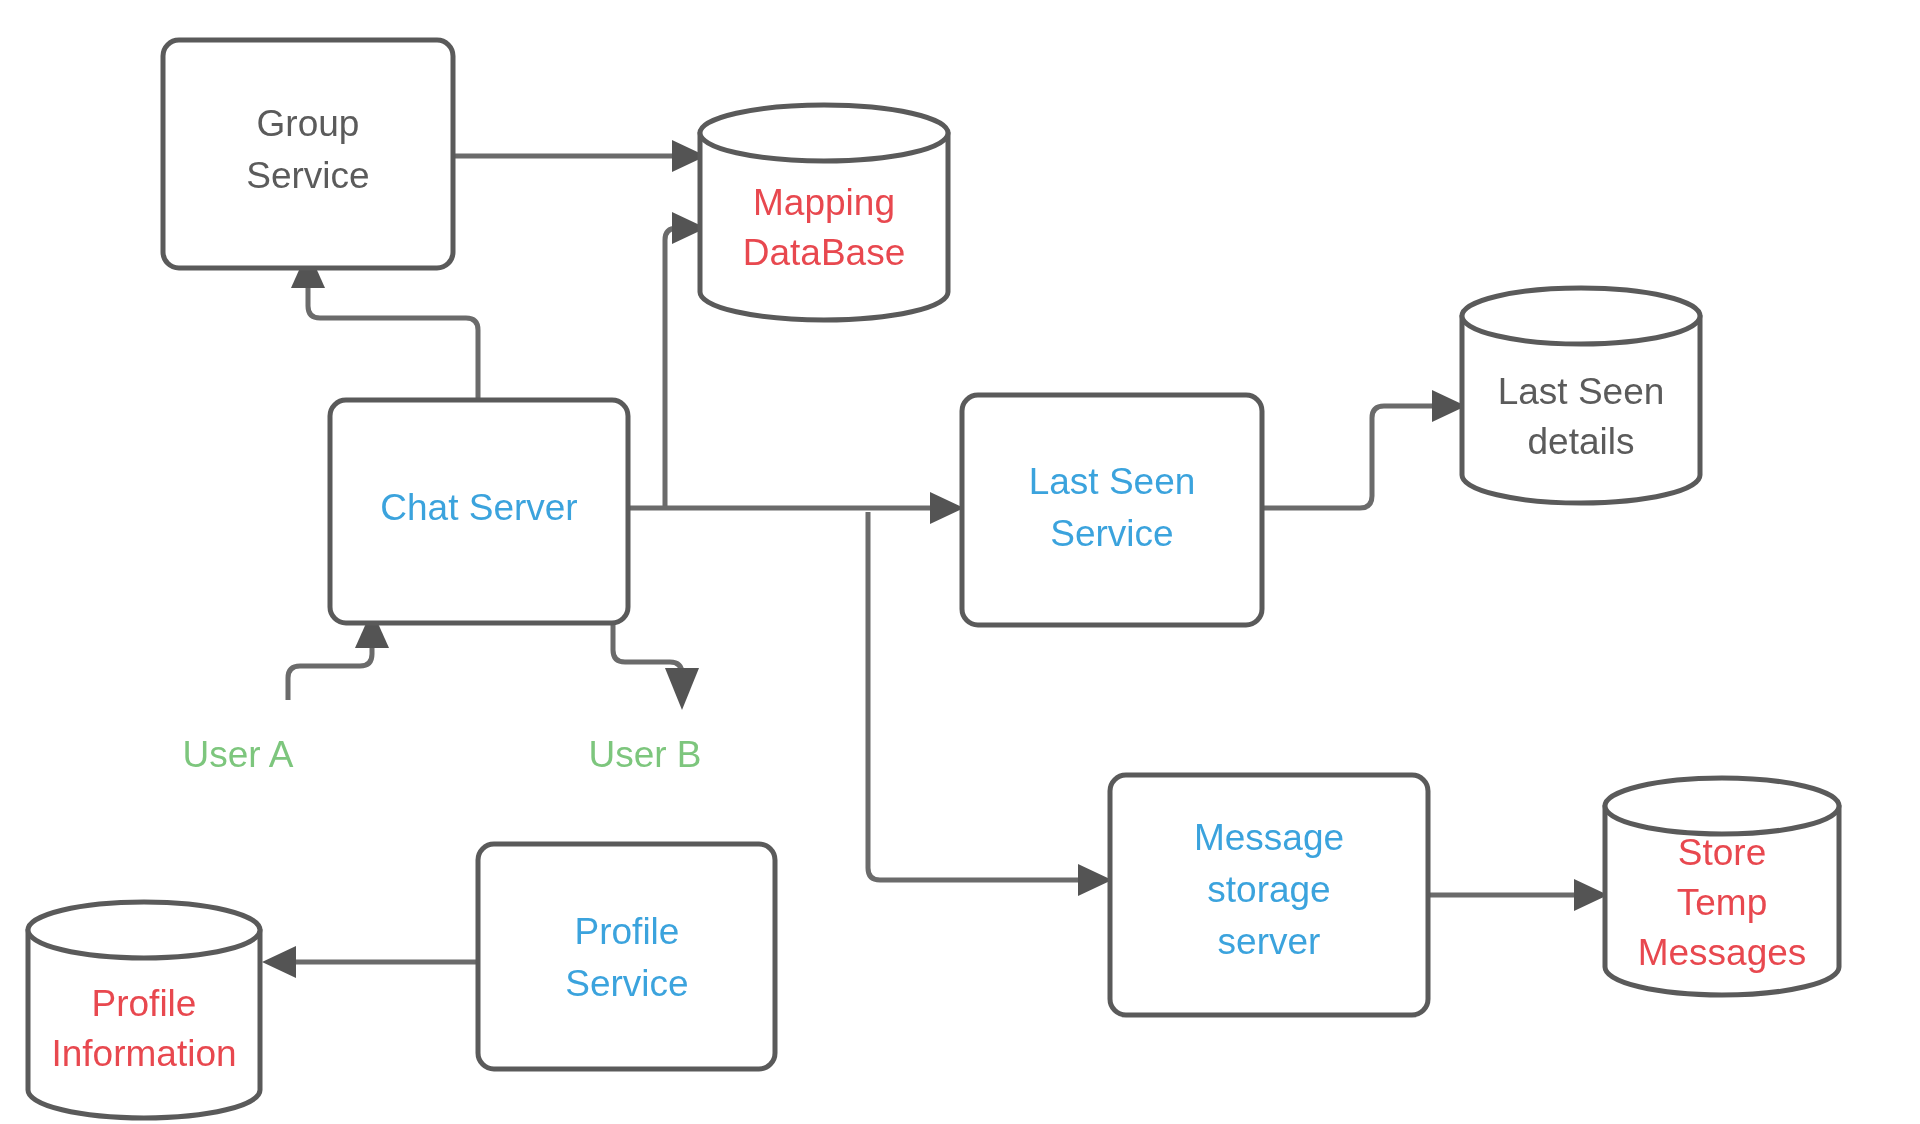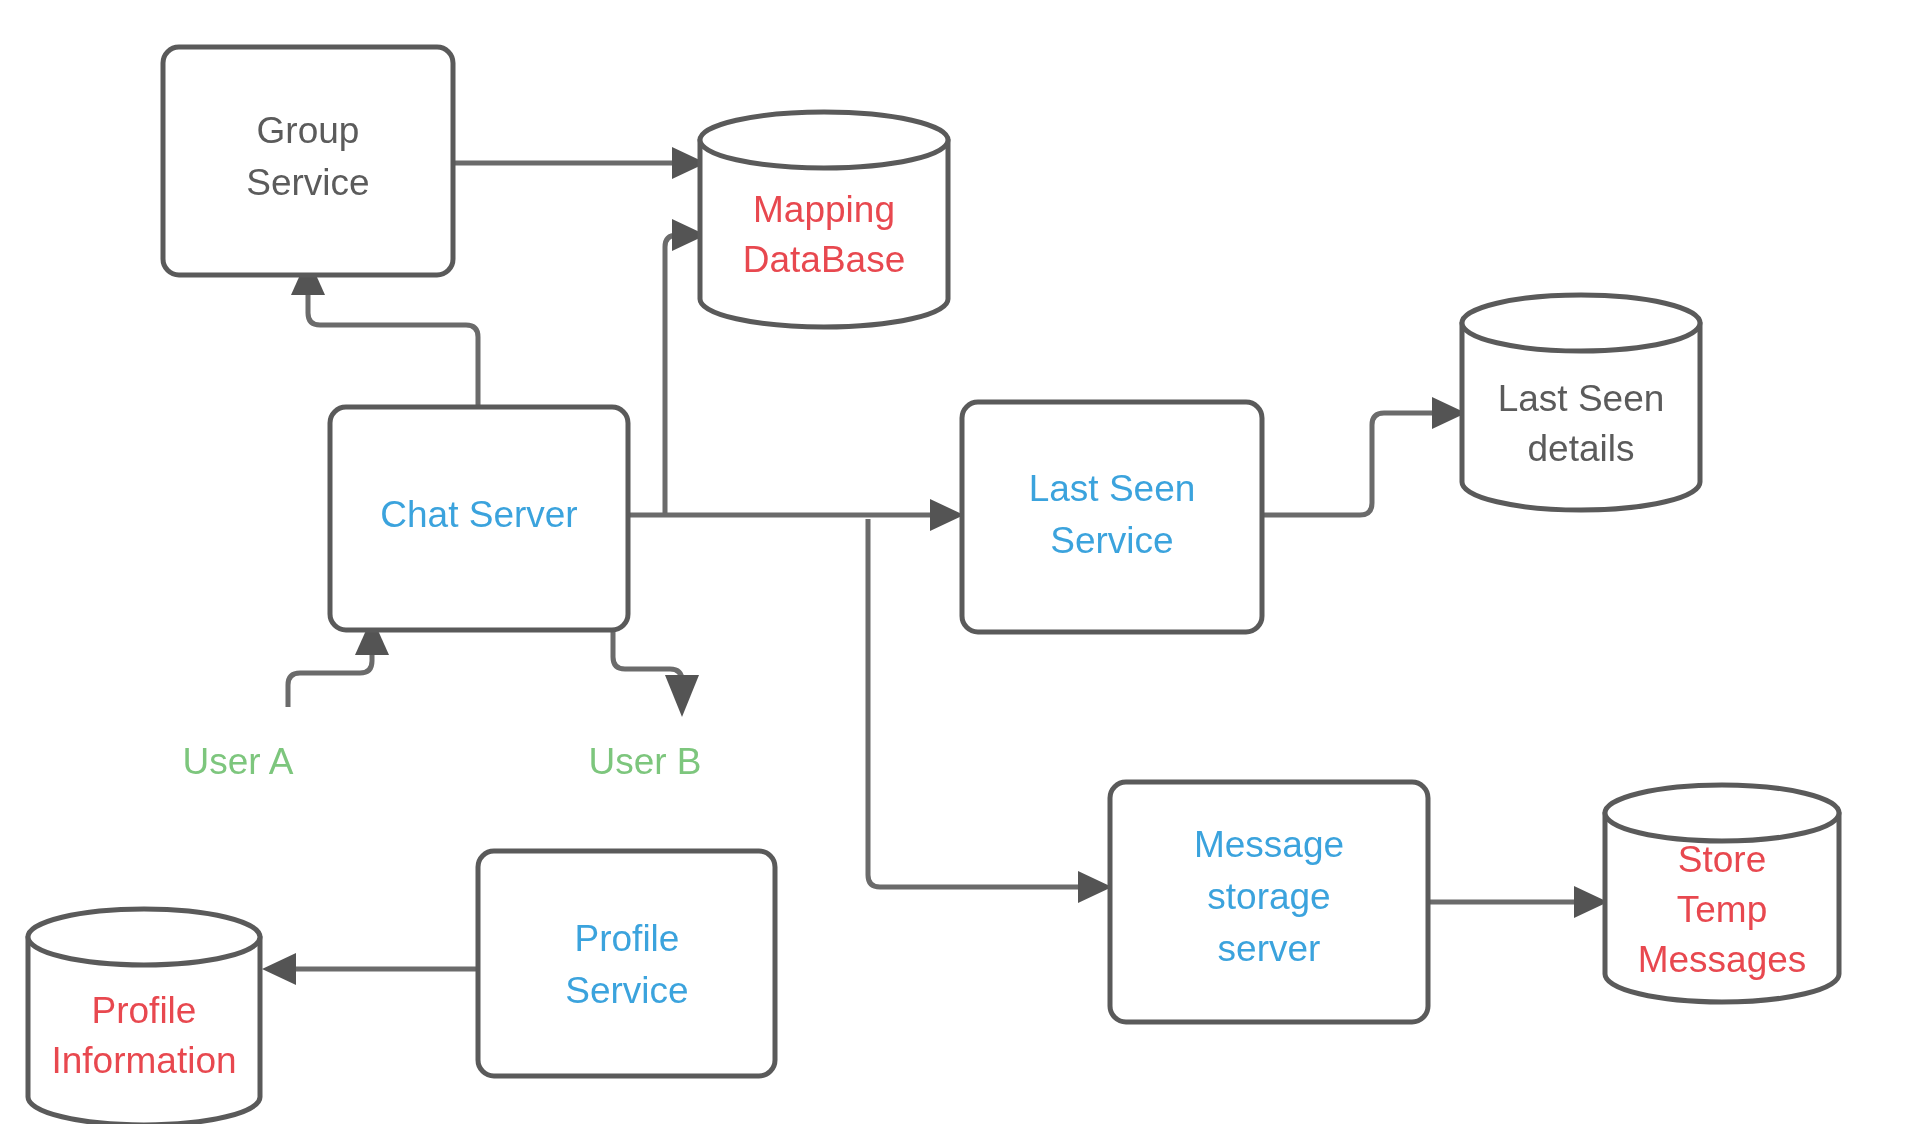--- a/index.html
+++ b/index.html
@@ -11,21 +11,20 @@
     width: 1920px;
     height: 1124px;
     overflow: hidden;
     font-family: "Liberation Sans", sans-serif;
   }
   #diagram-root {
     position: relative;
     width: 1920px;
     height: 1088px;
     background: #ffffff;
-    margin-top: 7px;
   }
   svg#diagram-svg {
     position: absolute;
     top: 0;
     left: 0;
     width: 1920px;
     height: 1124px;
     display: block;
   }
   .node-shape {

